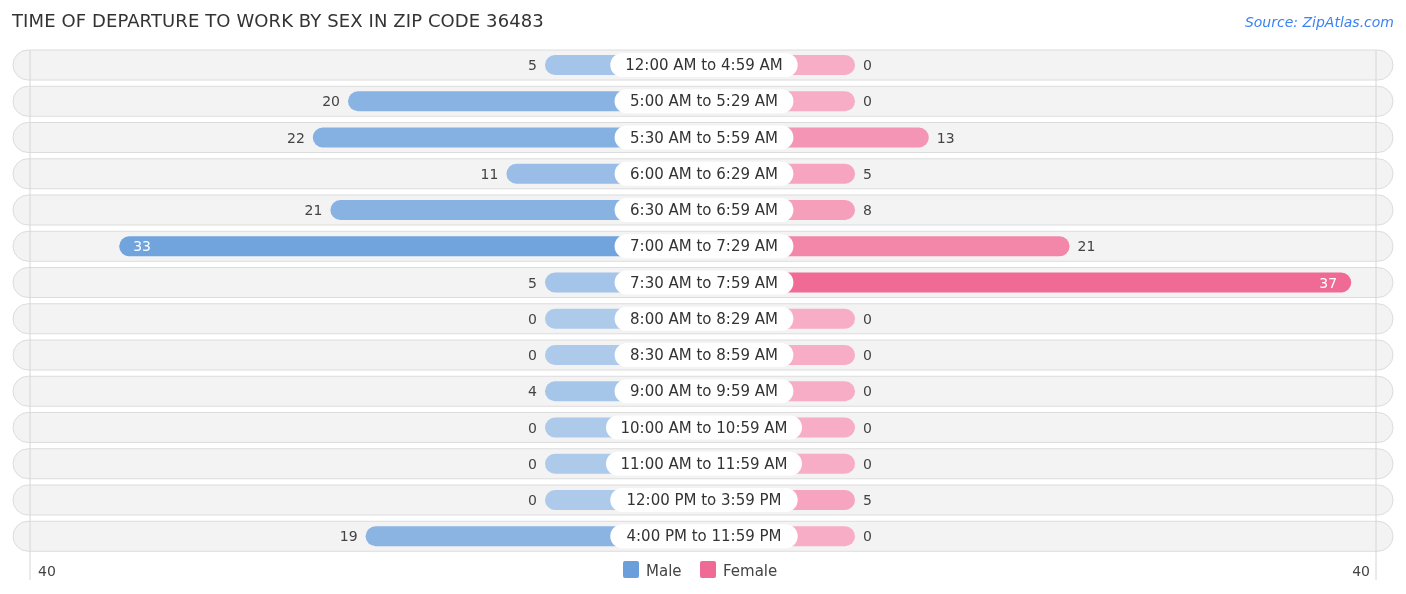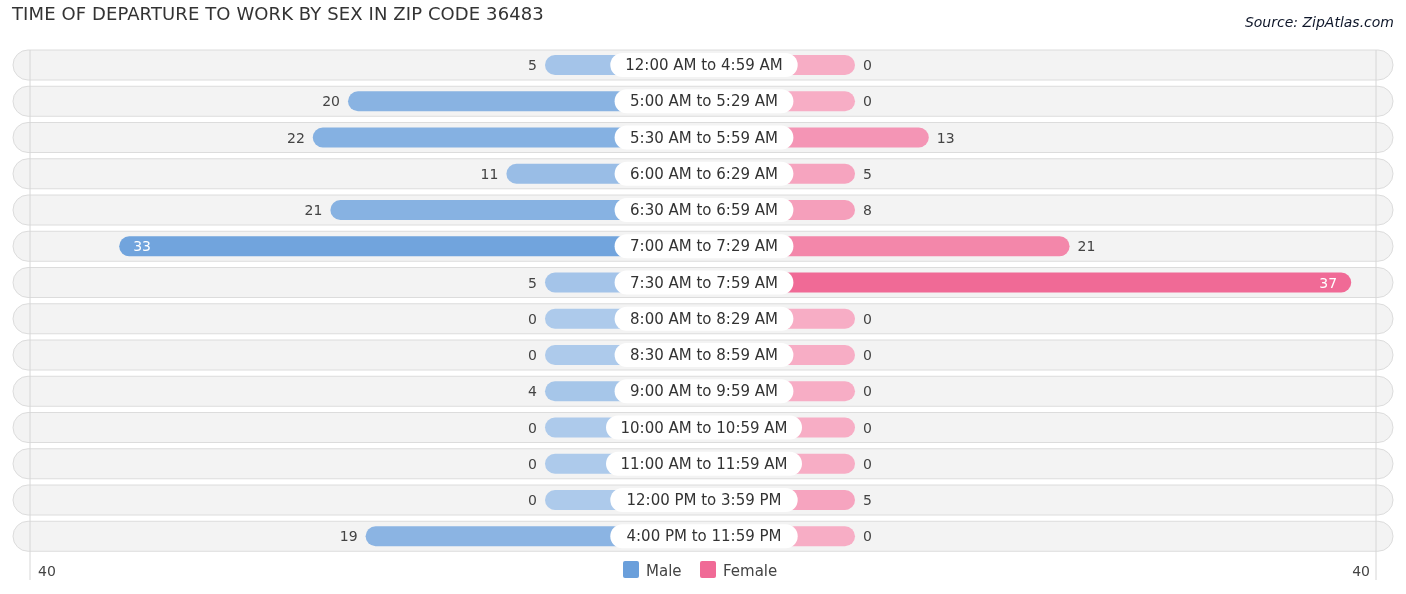--- a/index.html
+++ b/index.html
@@ -1,18 +1,18 @@
 <!DOCTYPE html>
 <html><head>
 <meta charset="utf-8">
 <style>
   html, body { margin: 0; padding: 0; background: #ffffff; }
   body { width: 1406px; height: 594px; position: relative; overflow: hidden; font-family: "DejaVu Sans", sans-serif; }
-  .title { position: absolute; left: 12px; top: 3px; font-size: 18px; color: #333; letter-spacing: 0.1px; }
-  .source { position: absolute; right: 12px; top: 14px; font-size: 14px; color: #0f172a; font-style: italic; }
+  .title { position: absolute; left: 12px; top: 10px; font-size: 18px; color: #333; letter-spacing: 0.1px; }
+  .source { position: absolute; right: 12px; top: 14px; font-size: 14px; color: #3b82f6; font-style: italic; }
   #chart { position: absolute; left: 0; top: 0; }
   .row-bg { fill: #f3f3f3; stroke: #dcdcdc; stroke-width: 1; }
   .val { font-size: 14px; fill: #444; font-family: "DejaVu Sans", sans-serif; }
   .val-in { font-size: 14px; fill: #ffffff; font-family: "DejaVu Sans", sans-serif; }
   .cat { font-size: 15px; fill: #333; font-family: "DejaVu Sans", sans-serif; text-anchor: middle; }
   .pill { fill: #ffffff; }
   .axis-lbl { font-size: 14px; fill: #444; font-family: "DejaVu Sans", sans-serif; }
   .legend-txt { font-size: 15px; fill: #444; font-family: "DejaVu Sans", sans-serif; }
 </style>
 </head>

